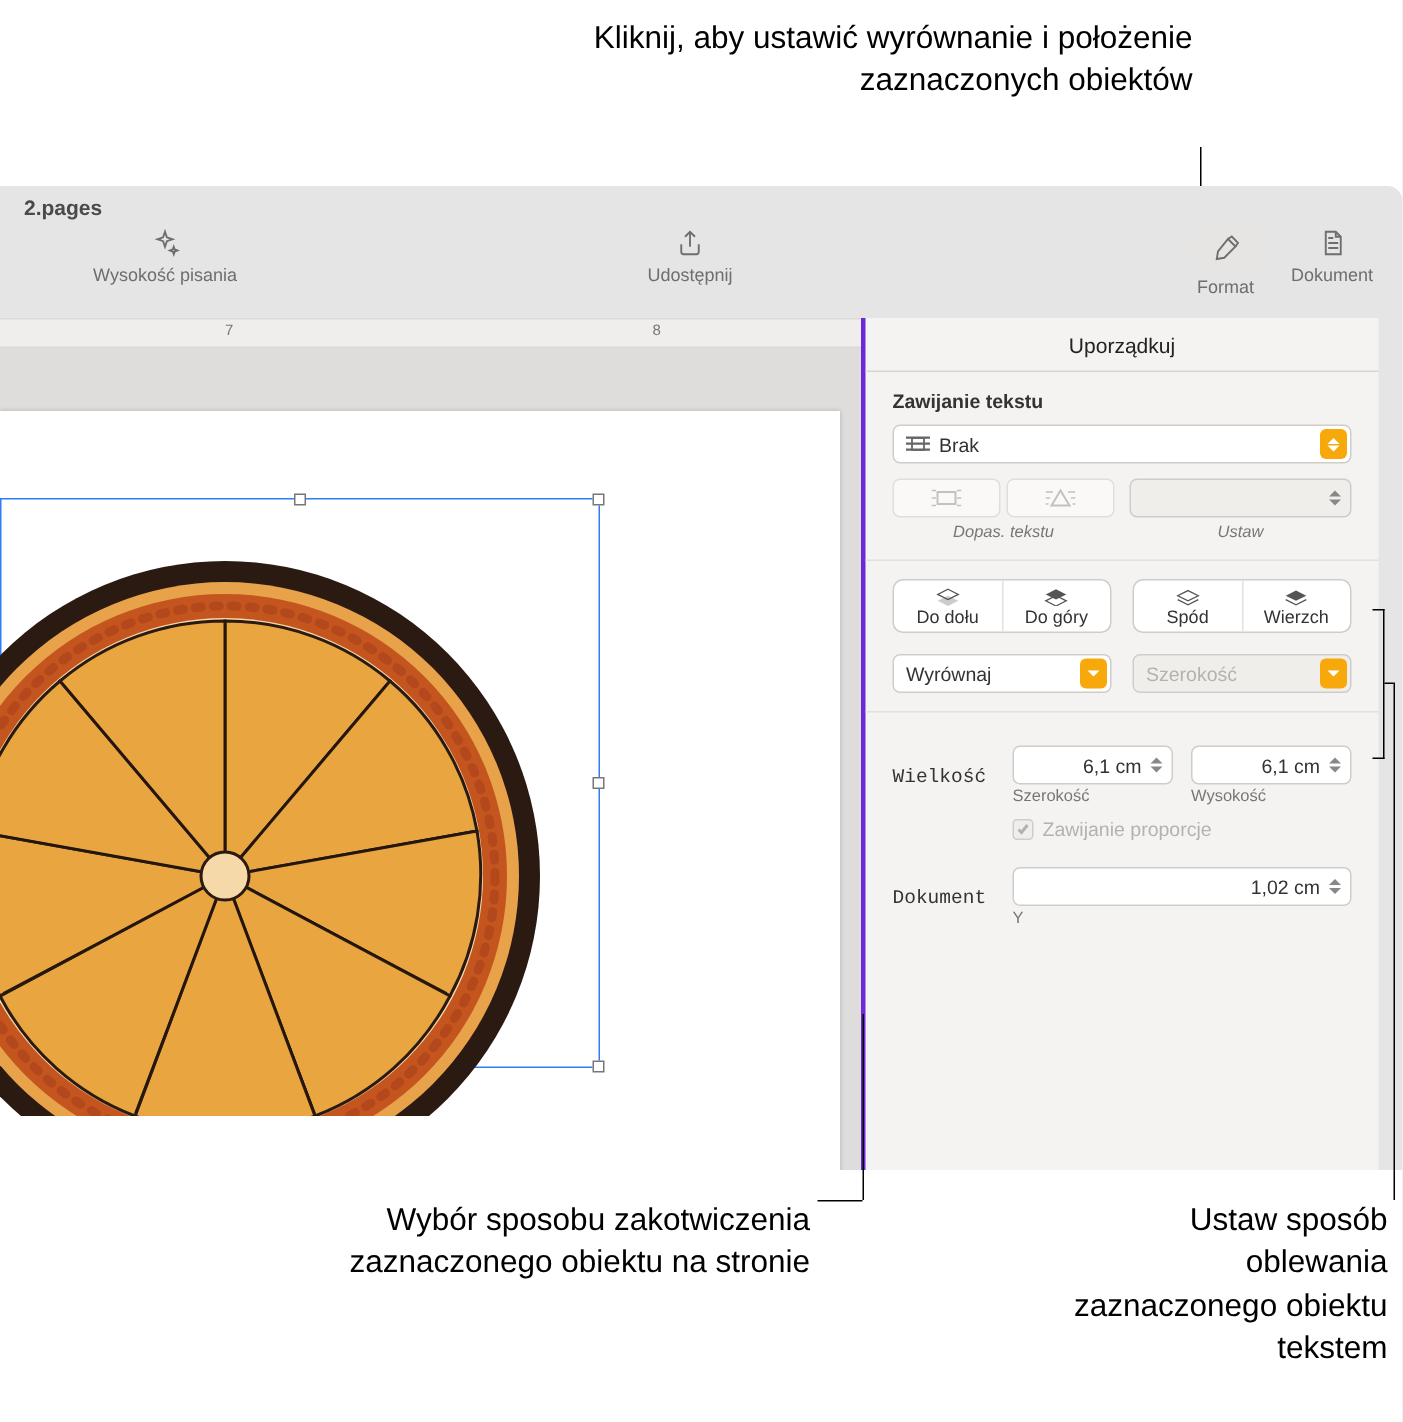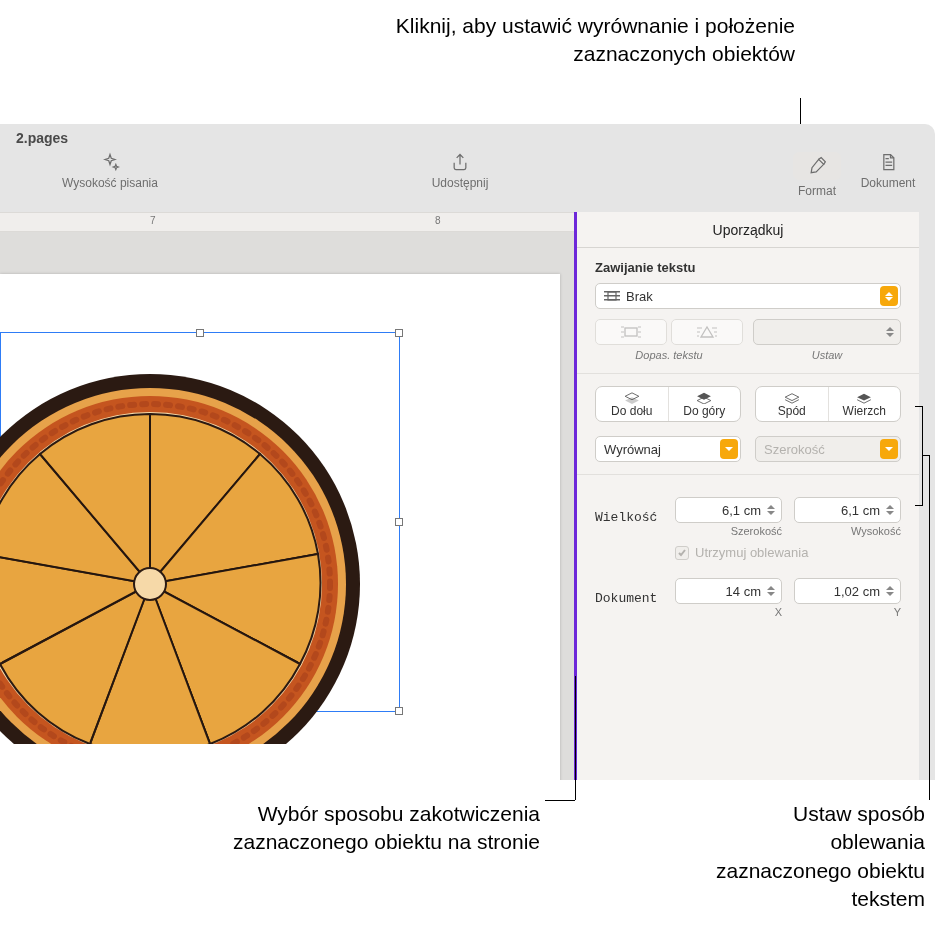--- a/index.html
+++ b/index.html
@@ -71,21 +71,21 @@
   .seg { flex:1; background:#fff; border:1px solid #cfcdc9; border-radius:7px; height:36px; display:flex;}
   .seg .seg-btn{flex:1;display:flex;flex-direction:column;align-items:center;justify-content:center;gap:1px;font-size:11px;color:#333;}
   .seg .seg-btn + .seg-btn{border-left:1px solid #e3e1de;}
   .seg .seg-btn svg{width:18px;height:12px;}
   .seg .seg-btn .t{font-size:12px;line-height:1;}
   .align-row{display:flex;gap:14px;margin-top:14px;}
   .align-row .dropdown{flex:1;}
   .field-row{display:flex;align-items:center;gap:10px;margin-top:10px;}
   .field-row .fl{width:70px;font-size:13px;color:#333;font-family:Liberation Mono, monospace;}
   .field-row .pair{flex:1;display:flex;gap:12px;}
-  .pair .col{flex:1;text-align:right;}
+  .pair .col{flex:1;text-align:left;}
   .pair .col .lbl{font-size:11px;color:#777;margin-top:2px;}
   .chk-row{display:flex;align-items:center;gap:6px;margin-top:8px;color:#b4b2ae;font-size:13px;padding-left:80px;}
   .chk{width:14px;height:14px;border:1px solid #cfcdc9;border-radius:3px;background:#f0eeeb;display:flex;align-items:center;justify-content:center;}
   .chk svg{width:10px;height:10px;stroke:#b4b2ae;stroke-width:2;fill:none;}
 
   
   .bracket{position:absolute;border-right:1px solid #000;}
   .bracket .cap{position:absolute;right:-1px;width:8px;height:1px;background:#000;}
 </style>
 </head>
@@ -318,35 +318,28 @@
             <div class="lbl">Wysokość</div>
           </div>
         </div>
       </div>
       <div class="chk-row">
         <span class="chk">
             <svg viewBox="0 0 10 10">
               <path d="M2 5l2 2 4-5"></path>
             </svg>
           </span>
-        <span>Utrzymuj oblewania</span>
+        <span>Zawijanie proporcje</span>
       </div>
 
       <div class="field-row" style="margin-top:18px;">
         <div class="fl">Dokument</div>
         <div class="pair">
           <div class="col">
             <div class="stepper">
-              <span>14 cm</span>
-              <span class="st-arrows"></span>
-            </div>
-            <div class="lbl">X</div>
-          </div>
-          <div class="col">
-            <div class="stepper">
               <span>1,02 cm</span>
               <span class="st-arrows"></span>
             </div>
             <div class="lbl">Y</div>
           </div>
         </div>
       </div>
     </div>
   </div>
 

